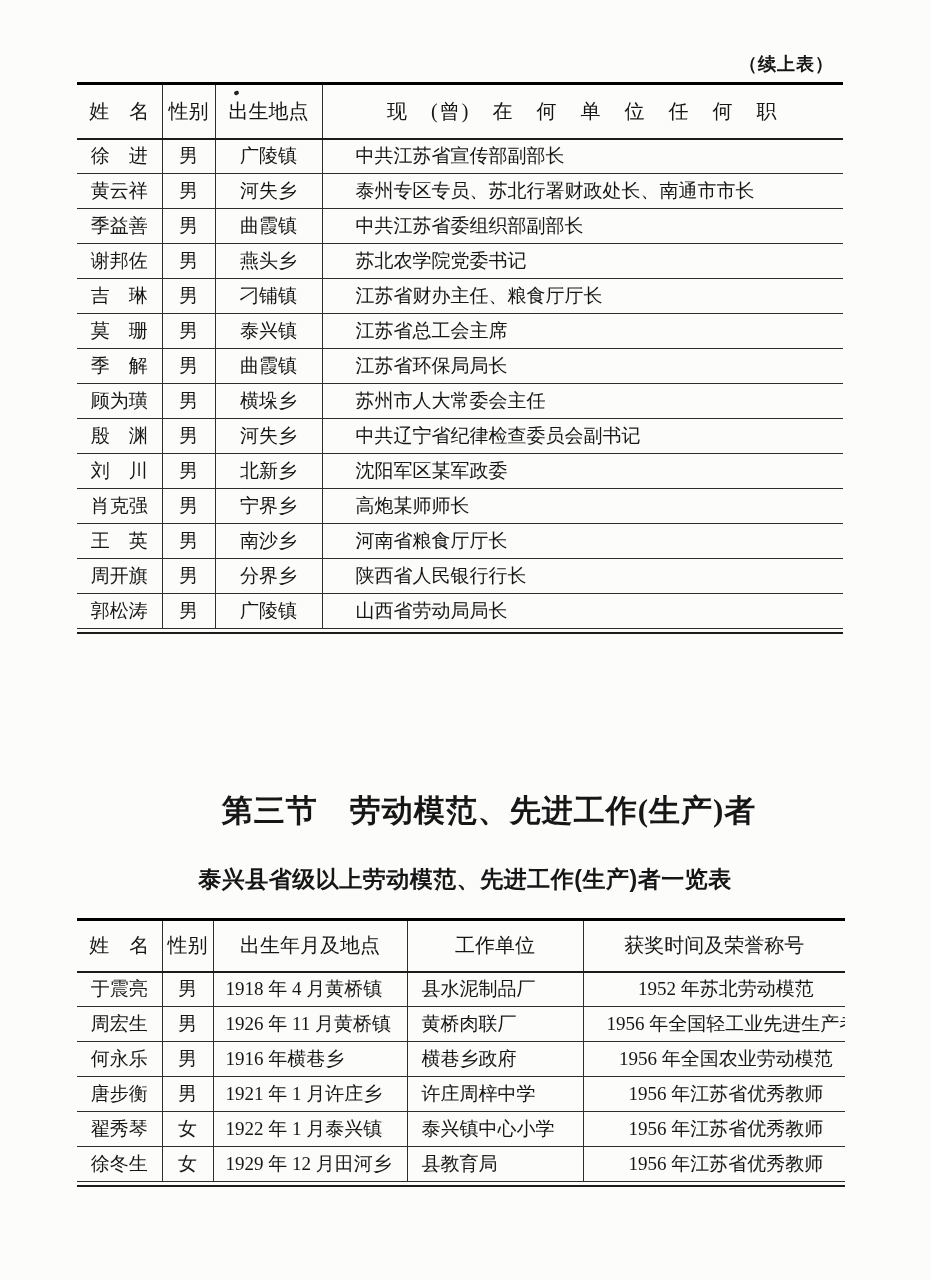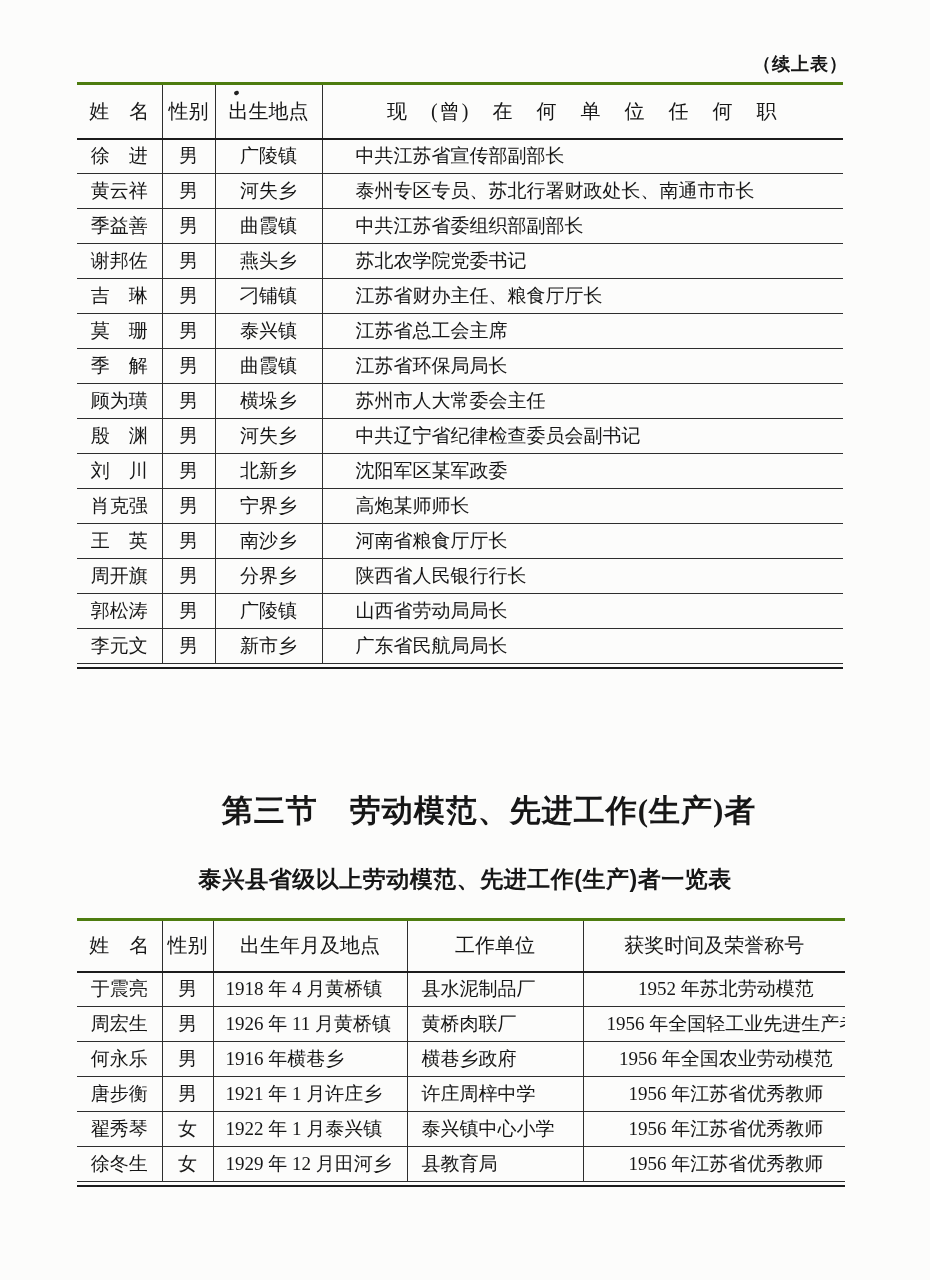--- a/index.html
+++ b/index.html
@@ -6,28 +6,28 @@
   .page{
     position:relative;
     width:930px;height:1280px;
     margin:0 auto;
     background:#fcfcfb;
     font-family:"Liberation Serif","DejaVu Serif",serif;
     color:#161616;
     overflow:hidden;
   }
   .note{
-    position:absolute;top:52px;right:82px;
+    position:absolute;top:52px;right:96px;
     font-size:18px;font-weight:bold;letter-spacing:1px;
   }
   .tbl-wrap1{position:absolute;left:77px;top:82px;width:766px;}
   .tbl-wrap2{position:absolute;left:77px;top:918px;width:768px;}
   table{
     border-collapse:collapse;table-layout:fixed;width:100%;
-    border-top:3px solid #4d7c0f;
+    border-top:3px solid #000000;
     font-size:19px;
   }
   th,td{
     padding:0;overflow:hidden;white-space:nowrap;
     font-weight:normal;vertical-align:middle;
   }
   th{font-size:20px;}
   thead th{border-bottom:2px solid #1c1c1c;}
   tbody td{border-bottom:1px solid #2e2e2e;}
   th:not(:last-child),td:not(:last-child){border-right:1px solid #2e2e2e;}
@@ -173,26 +173,20 @@
             <td>男</td>
             <td>分界乡</td>
             <td>陕西省人民银行行长</td>
           </tr>
           <tr>
             <td>郭松涛</td>
             <td>男</td>
             <td>广陵镇</td>
             <td>山西省劳动局局长</td>
           </tr>
-          <tr>
-            <td>李元文</td>
-            <td>男</td>
-            <td>新市乡</td>
-            <td>广东省民航局局长</td>
-          </tr>
         </tbody>
       </table>
     <div class="bottom-rule"></div>
   </div>
 
   <div class="section-heading">第三节　劳动模范、先进工作(生产)者</div>
 
   <div class="table2-title">泰兴县省级以上劳动模范、先进工作(生产)者一览表</div>
 
   <div class="tbl-wrap2">

